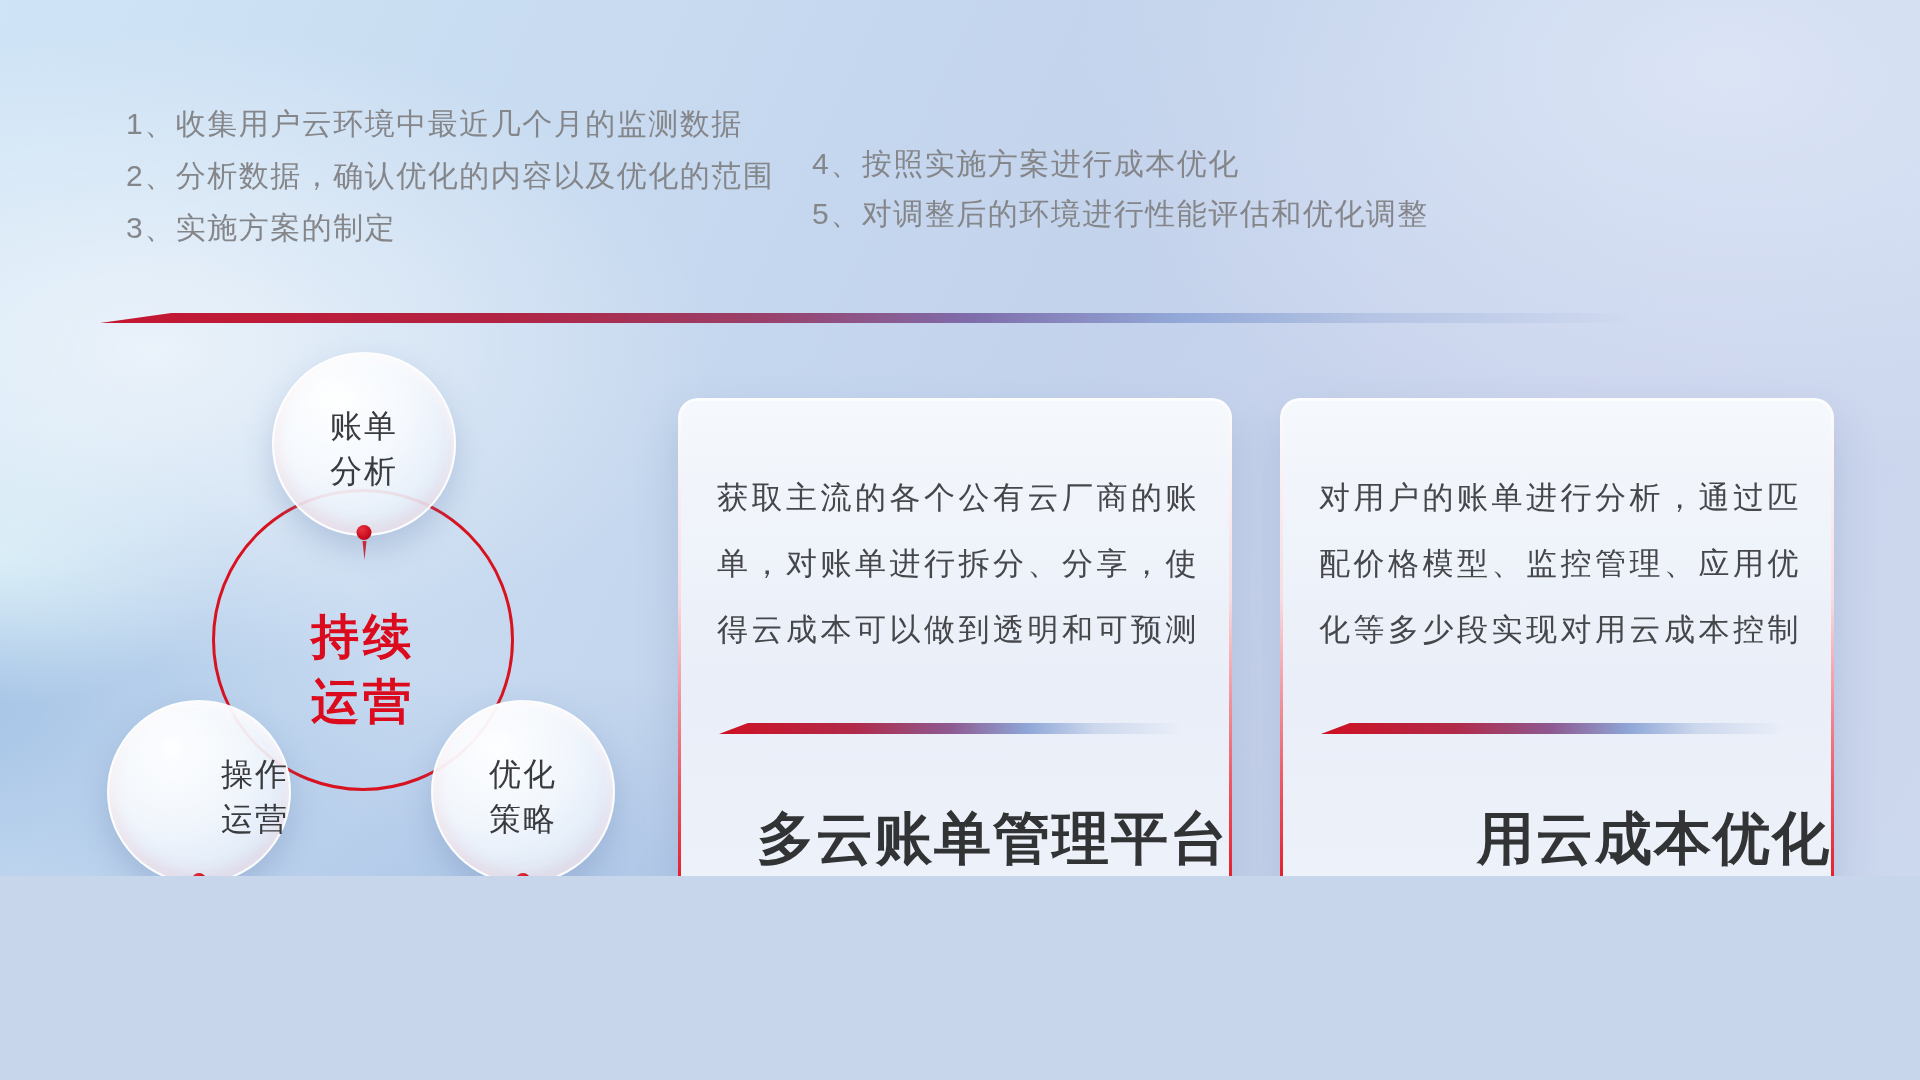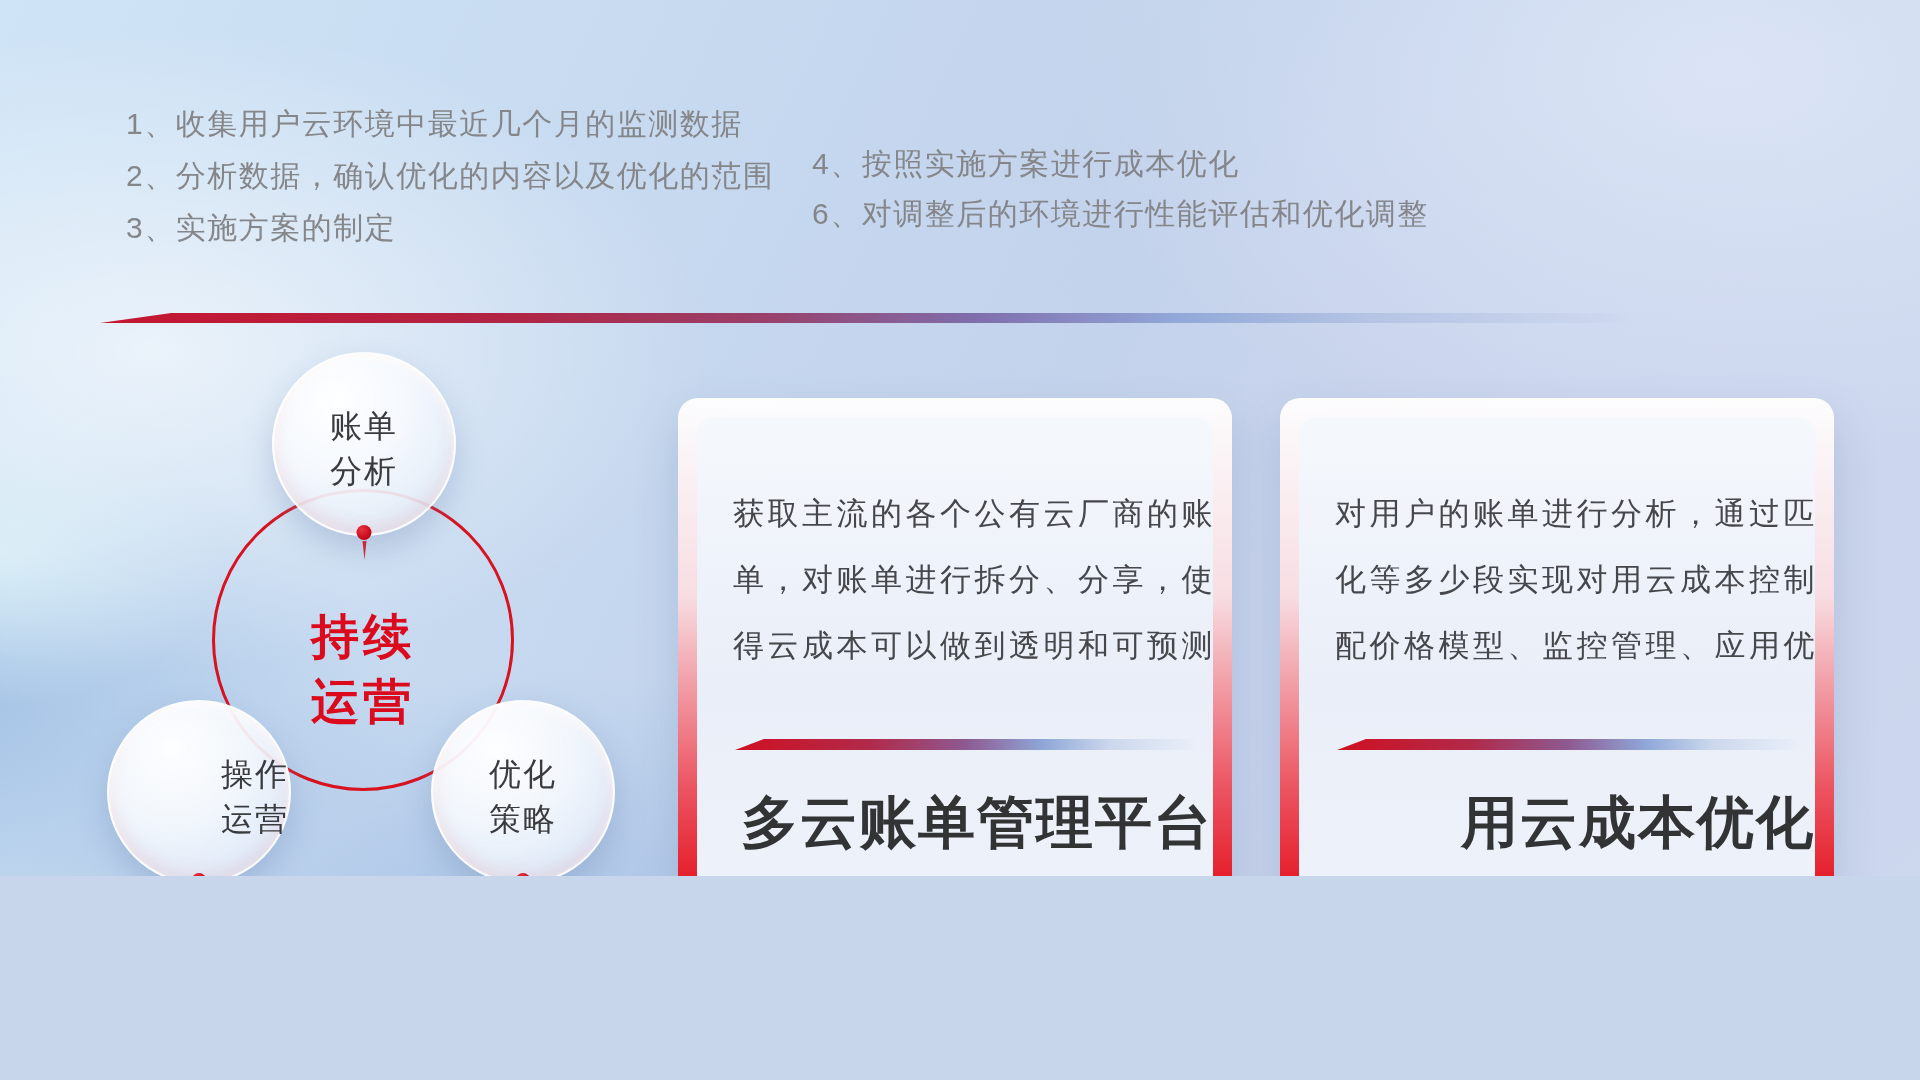--- a/index.html
+++ b/index.html
@@ -125,21 +125,21 @@
     border-right: 2.5px solid transparent;
     border-top: 19px solid rgba(200,15,32,0.85);
   }
 
   
   .card {
     position: absolute;
     top: 398px;
     width: 554px; height: 523px;
     border-radius: 20px;
-    padding: 19px;
+    padding: 3px;
     background: linear-gradient(180deg,
       rgba(255,255,255,0.95) 0%, #f7dde2 38%, #ec5663 74%, #e30613 100%);
     box-shadow: 0 20px 42px rgba(116,138,180,0.30);
   }
   .card-left  { left: 678px; }
   .card-right { left: 1280px; }
 
   .card-inner {
     position: relative;
     width: 100%; height: 100%;
@@ -189,21 +189,21 @@
 <div class="slide">
 
   <div class="steps steps-left">
     <div class="step">1、收集用户云环境中最近几个月的监测数据</div>
     <div class="step">2、分析数据，确认优化的内容以及优化的范围</div>
     <div class="step">3、实施方案的制定</div>
   </div>
 
   <div class="steps steps-right">
     <div class="step">4、按照实施方案进行成本优化</div>
-    <div class="step">6、对调整后的环境进行性能评估和优化调整</div>
+    <div class="step">5、对调整后的环境进行性能评估和优化调整</div>
   </div>
 
   <div class="main-divider"></div>
 
   <div class="diagram">
     <div class="ring"></div>
 
     <div class="center-label">
       <div>持续</div>
       <div>运营</div>
@@ -252,21 +252,21 @@
       </div>
       <div class="card-line"></div>
       <div class="card-title">多云账单管理平台</div>
     </div>
   </div>
 
   <div class="card card-right">
     <div class="card-inner">
       <div class="card-body">
         <div class="bline">对用户的账单进行分析，通过匹</div>
+        <div class="bline">配价格模型、监控管理、应用优</div>
         <div class="bline">化等多少段实现对用云成本控制</div>
-        <div class="bline">配价格模型、监控管理、应用优</div>
       </div>
       <div class="card-line"></div>
       <div class="card-title">用云成本优化</div>
     </div>
   </div>
 
 </div>
 
 </body></html>

